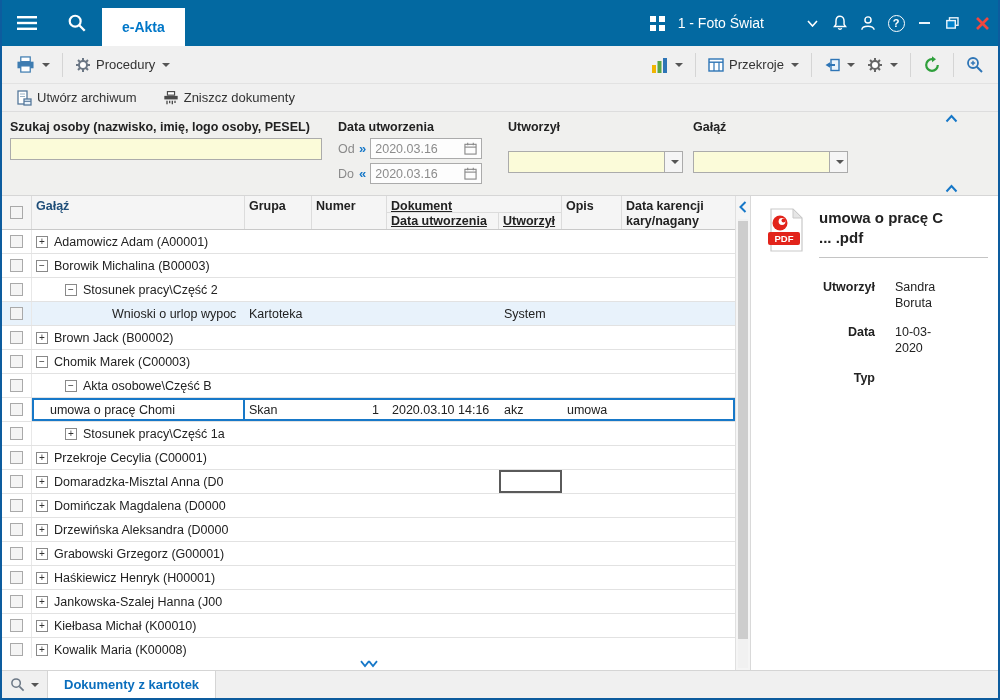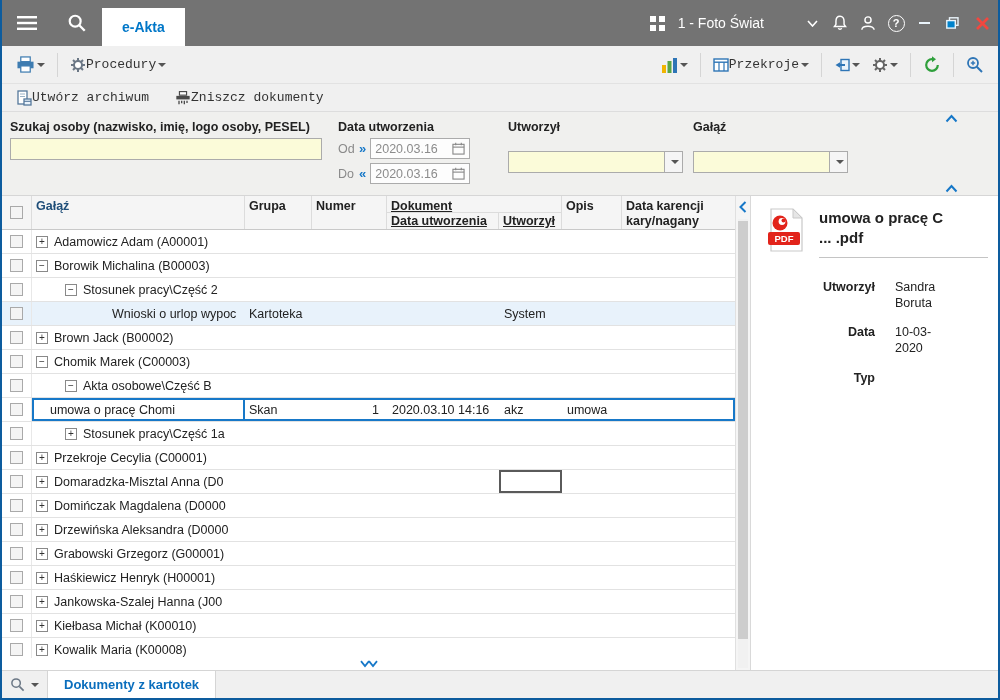--- a/index.html
+++ b/index.html
@@ -2,55 +2,55 @@
 <html><head>
 <meta charset="utf-8">
 <style>
   * { margin:0; padding:0; box-sizing:border-box; }
   html,body { width:1000px; height:700px; overflow:hidden; background:#fff;
               font-family:"Liberation Sans","DejaVu Sans",sans-serif; color:#222; }
   .window { width:1000px; height:700px; display:flex; flex-direction:column;
             border:2px solid #0D5C9E; border-top:none; background:#fff; }
 
   
-  .titlebar { height:46px; background:#737373; display:flex; align-items:center; flex-shrink:0; }
+  .titlebar { height:46px; background:#0369a1; display:flex; align-items:center; flex-shrink:0; }
   .tb-btn { width:50px; height:46px; display:flex; align-items:center; justify-content:center; cursor:pointer; }
   .app-tab { background:#fff; color:#0077C8; font-weight:bold; font-size:14px; height:38px;
              align-self:flex-end; padding:0 20px; display:flex; align-items:center; cursor:pointer; }
   .tb-right { margin-left:auto; display:flex; align-items:center; height:46px; }
   .tb-ico { width:28px; height:46px; display:flex; align-items:center; justify-content:center; cursor:pointer; }
   .win-title { color:#fff; font-size:14px; padding:0 6px; white-space:nowrap; }
   .help-circle { width:17px; height:17px; border:1.6px solid #fff; border-radius:50%; color:#fff;
                  font-size:11px; font-weight:bold; display:flex; align-items:center; justify-content:center; }
   .min-glyph { width:11px; height:2px; background:#EAF4FB; }
 
   
   .toolbar1 { height:38px; background:#F0F0F0; border-bottom:1px solid #E2E2E2;
               display:flex; align-items:center; padding:0 8px; flex-shrink:0; }
   .toolbar2 { height:28px; background:#F0F0F0; border-bottom:1px solid #DDDDDD;
               display:flex; align-items:center; padding:0 8px; gap:14px; flex-shrink:0; }
-  .tbtn { display:flex; align-items:center; padding:4px 6px; font-size:13px; color:#333; cursor:pointer;font-family:Liberation Mono, monospace; }
+  .tbtn { display:flex; align-items:center; gap:5px; padding:4px 6px; font-size:13px; color:#333; cursor:pointer; }
   .chev { width:0; height:0; border-left:4px solid transparent; border-right:4px solid transparent;
           border-top:4px solid #555; margin-left:2px; }
   .vsep { width:1px; height:24px; background:#D5D5D5; margin:0 6px; }
   .tb1-right { margin-left:auto; display:flex; align-items:center; }
 
   
   .filters { height:84px; background:#F0F0EE; border-bottom:1px solid #D6D6D6; position:relative;
              padding:8px 8px 0 8px; display:flex; gap:10px; font-size:12.5px; flex-shrink:0; }
   .f-label { font-weight:bold; margin-bottom:4px; white-space:nowrap; }
   .f-col { display:flex; flex-direction:column; }
   .inp { border:1px solid #ABABAB; height:22px; font-size:12.5px; padding:0 4px;
          font-family:"Liberation Sans",sans-serif; outline:none; }
   .yellow { background:#FBFBD9; }
   .white { background:#fff; }
   .daterow { display:flex; align-items:center; gap:4px; margin-bottom:4px; }
   .daterow .dlabel { color:#8A8A8A; width:17px; }
   .daterow .darrow { color:#1778C8; font-weight:bold; font-size:13px; }
-  .datebox { width:100px; height:21px; border:1px solid #ABABAB; background:#FDFDFD; color:#8C8C8C;
+  .datebox { width:112px; height:21px; border:1px solid #ABABAB; background:#FDFDFD; color:#8C8C8C;
              display:flex; align-items:center; padding:0 4px; gap:4px; }
   .datebox .dval { flex:1; font-size:12.5px; }
   .combo { display:flex; align-items:stretch; border:1px solid #ABABAB; height:22px; margin-top:13px; }
   .combo .cval { flex:1; }
   .combo .cbtn { width:18px; background:#F5F5F5; border-left:1px solid #ABABAB;
                  display:flex; align-items:center; justify-content:center; cursor:pointer; }
   .panel-chevron { position:absolute; right:36px; width:22px; height:13px; display:flex;
                    align-items:center; justify-content:center; cursor:pointer; }
 
   

